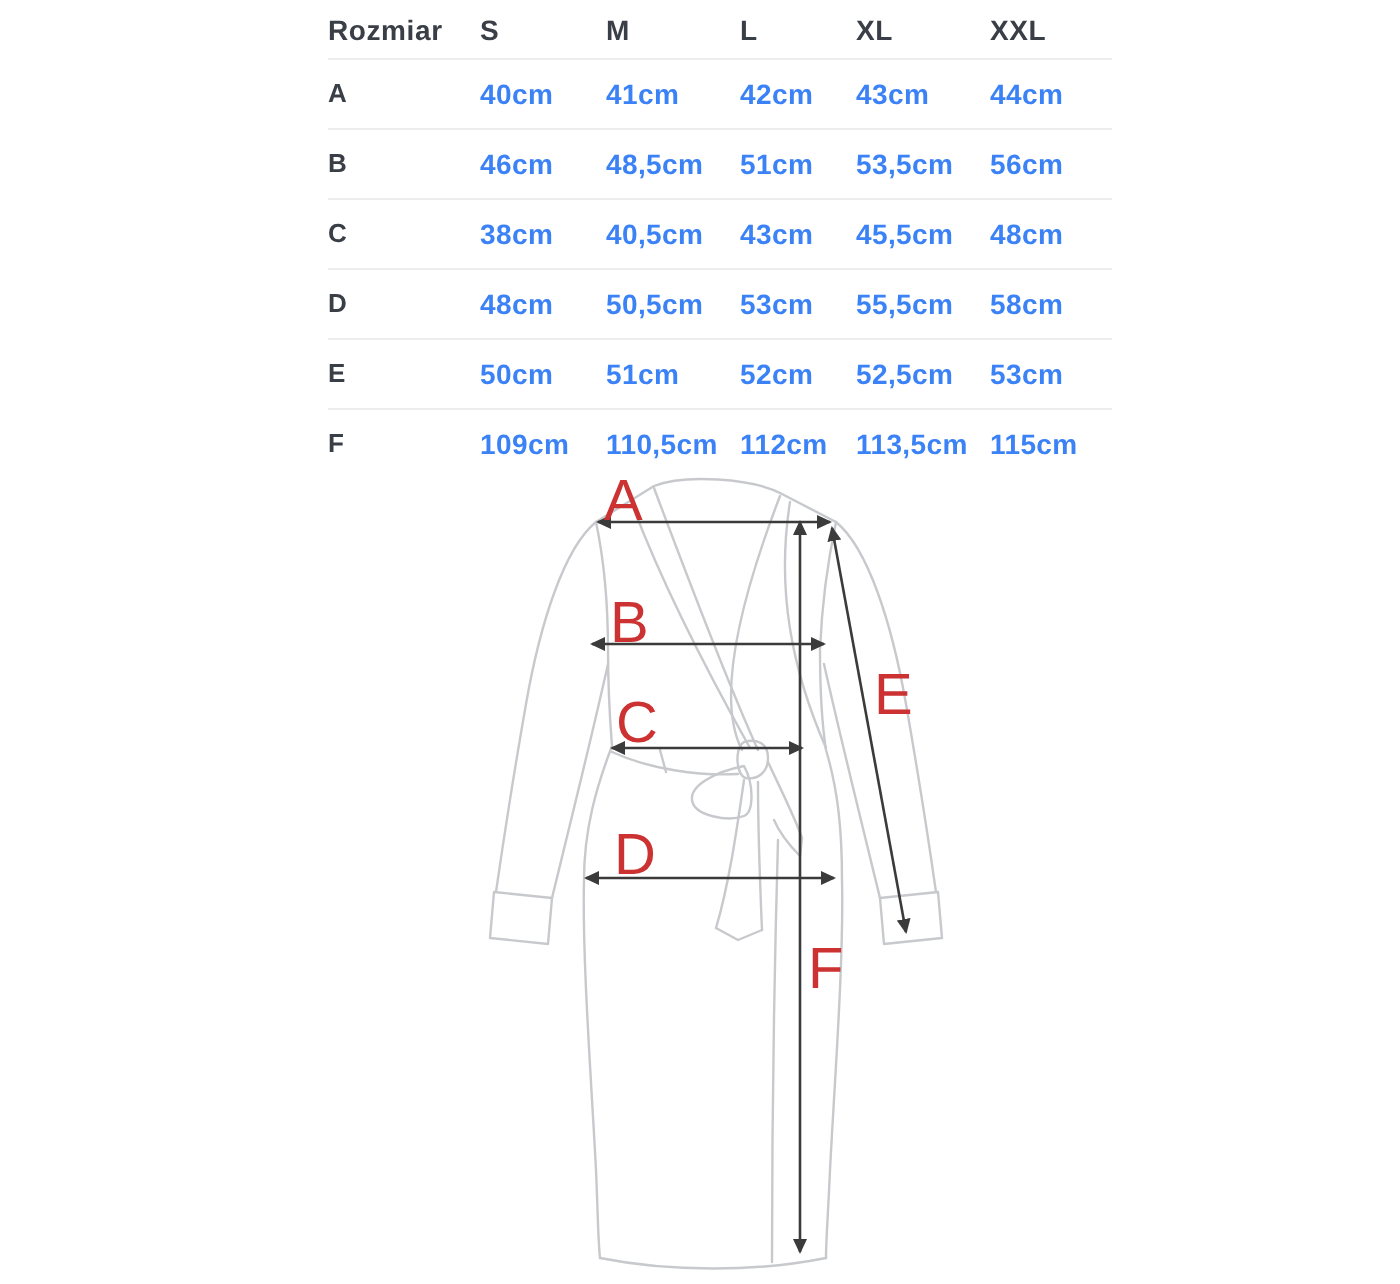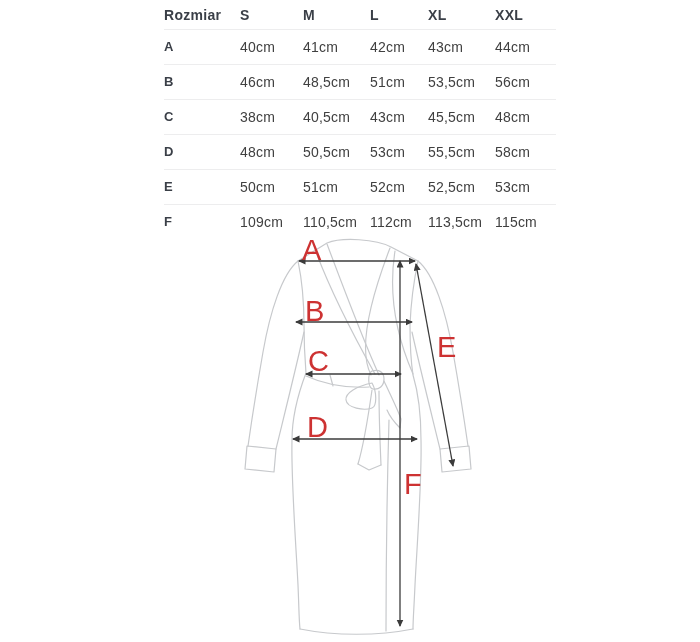--- a/index.html
+++ b/index.html
@@ -8,21 +8,21 @@
   
   .size-table-wrap{position:absolute;left:164px;top:1px;width:392px;}
   table.size-table{border-collapse:collapse;table-layout:fixed;width:392px;}
   table.size-table th, table.size-table td{
     padding:0;text-align:left;vertical-align:middle;white-space:nowrap;
   }
   table.size-table thead tr{height:28px;}
   table.size-table tbody tr{height:35px;border-top:1px solid #ededee;}
   th.h{font-size:14px;font-weight:bold;color:#3a3f47;letter-spacing:.3px;}
   td.rowlabel{font-size:13px;font-weight:bold;color:#3a3f47;letter-spacing:.3px;}
-  td.val{font-size:14px;font-weight:normal;color:#404040;letter-spacing:.2px;}
+  td.val{font-size:14px;font-weight:bold;color:#3b82f6;letter-spacing:.2px;}
 
   
   svg.diagram{position:absolute;left:0;top:0;width:700px;height:642px;}
   .garment{stroke:#c7c9cc;stroke-width:1.2;fill:none;stroke-linecap:round;stroke-linejoin:round;}
   .measure{stroke:#3b3b3b;stroke-width:1.3;fill:none;}
   .mlabel{fill:#cd3232;font-family:"Liberation Sans",sans-serif;font-size:29px;font-weight:normal;}
 </style>
 </head>
 <body>
 

